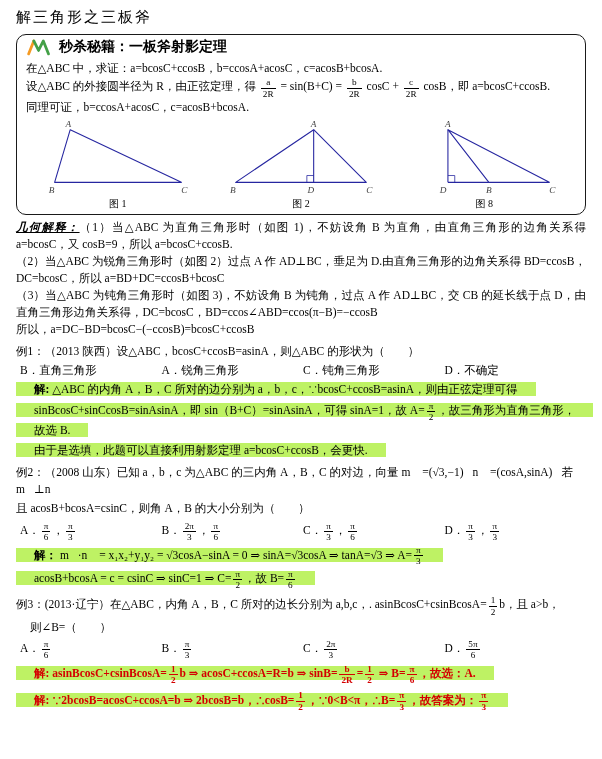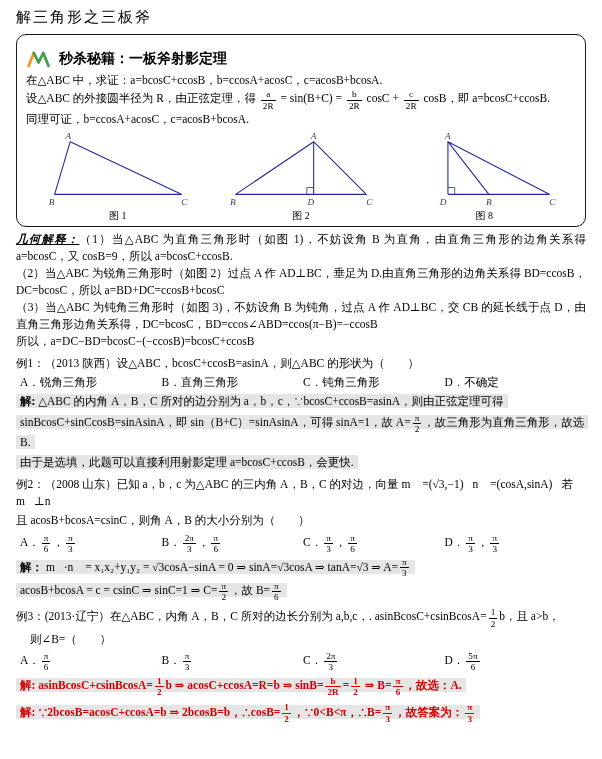--- a/index.html
+++ b/index.html
@@ -1,40 +1,40 @@
 <!DOCTYPE html>
 <html><head>
 <meta charset="utf-8">
 <style>
   html,body{margin:0;padding:0;background:#fff;}
   body{width:602px;height:759px;overflow:hidden;font-family:"Liberation Serif","DejaVu Serif",serif;font-size:11.5px;color:#000;}
   .page{padding:5px 16px 0 16px;}
   .title{text-align:left;font-size:15px;letter-spacing:2px;margin:3px 0 7px 0;}
-  .secret-box{border:1.6px solid #1a1a1a;border-radius:10px;padding:14px 9px 3px 9px;margin-bottom:4px;}
+  .secret-box{border:1.6px solid #1a1a1a;border-radius:10px;padding:2px 9px 3px 9px;margin-bottom:4px;}
   .box-header{display:flex;align-items:center;gap:7px;margin-bottom:3px;}
   .logo{width:26px;height:20px;flex:none;}
   .box-heading{font-weight:bold;font-size:14px;}
   .bodyline{line-height:1.5;text-align:justify;}
   .figures{display:flex;justify-content:space-around;align-items:flex-end;margin-top:2px;}
   .fig{margin:0;text-align:center;}
   .tri{width:150px;height:78px;display:block;}
   .tri polygon,.tri polyline,.tri line{fill:none;stroke:#2626a0;stroke-width:1.1;stroke-linejoin:round;}
   .tri .ra{stroke-width:0.8;}
   .tri text{font-size:9.5px;fill:#444;font-style:italic;}
   .figcap{font-size:10px;margin-top:1px;}
   .geo p{margin:0;line-height:1.48;text-align:justify;}
   .geo-label{font-weight:bold;font-style:italic;text-decoration:underline;}
   .example{margin-top:5px;}
   .q{margin:4px 0 2px 0;line-height:1.5;}
   .qc{margin:0 0 2px 0;line-height:1.5;}
   .indent{padding-left:14px;}
   .opts{display:flex;margin:3px 0 3px 0;padding-left:4px;align-items:center;}
   .opts>span{flex:1;}
   .sol-line{line-height:1.5;margin:2px 0;}
-  .hl{background:#e5e5e5;padding:1px 4px;box-decoration-break:clone;}
+  .hl{background:#bef264;padding:1px 18px;box-decoration-break:clone;}
   .sol-label{font-weight:bold;}
   .red{color:#d40000;font-weight:bold;}
   .frac{display:inline-block;vertical-align:middle;text-align:center;font-size:0.8em;line-height:1.12;margin:0 2px;}
   .frac .num{display:block;border-bottom:1px solid currentColor;padding:0 2px;}
   .frac .den{display:block;padding:0 2px;}
 </style>
 </head>
 <body>
 
 <div class="page">
@@ -102,22 +102,22 @@
   <div class="geo">
     <p><span class="geo-label">几何解释：</span><span>（1）当△ABC 为直角三角形时（如图 1)，不妨设角 B 为直角，由直角三角形的边角关系得 a=bcosC，又 cosB=9，所以 a=bcosC+ccosB.</span></p>
     <p>（2）当△ABC 为锐角三角形时（如图 2）过点 A 作 AD⊥BC，垂足为 D.由直角三角形的边角关系得 BD=ccosB，DC=bcosC，所以 a=BD+DC=ccosB+bcosC</p>
     <p>（3）当△ABC 为钝角三角形时（如图 3)，不妨设角 B 为钝角，过点 A 作 AD⊥BC，交 CB 的延长线于点 D，由直角三角形边角关系得，DC=bcosC，BD=ccos∠ABD=ccos(π−B)=−ccosB</p>
     <p>所以，a=DC−BD=bcosC−(−ccosB)=bcosC+ccosB</p>
   </div>
 
   <div class="example">
     <div class="q">例1：（2013 陕西）设△ABC，bcosC+ccosB=asinA，则△ABC 的形状为（　　）</div>
     <div class="opts">
+      <span>B．直角三角形</span>
       <span>A．锐角三角形</span>
-      <span>B．直角三角形</span>
       <span>C．钝角三角形</span>
       <span>D．不确定</span>
     </div>
     <div class="sol-line">
       <span class="hl"><b class="sol-label">解:</b> <span>△ABC 的内角 A，B，C 所对的边分别为 a，b，c，∵bcosC+ccosB=asinA，则由正弦定理可得</span></span>
     </div>
     <div class="sol-line">
       <span class="hl">sinBcosC+sinCcosB=sinAsinA，即 sin（B+C）=sinAsinA，可得 sinA=1，故 A=<span class="frac"><span class="num">π</span><span class="den">2</span></span>，故三角形为直角三角形，故选 B.</span>
     </div>
     <div class="sol-line">

